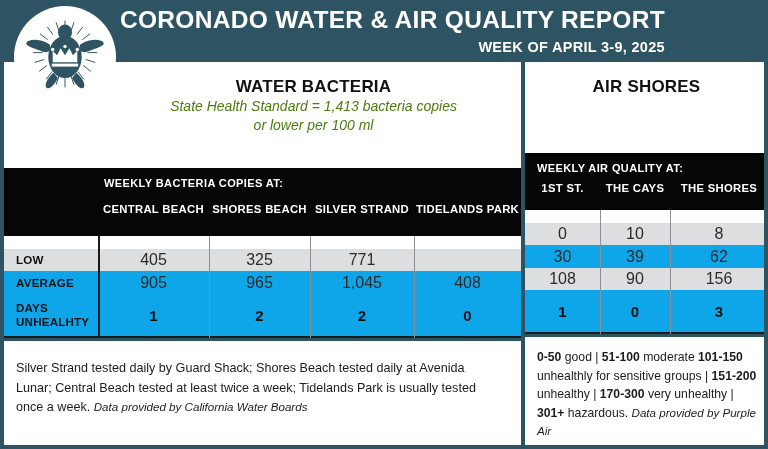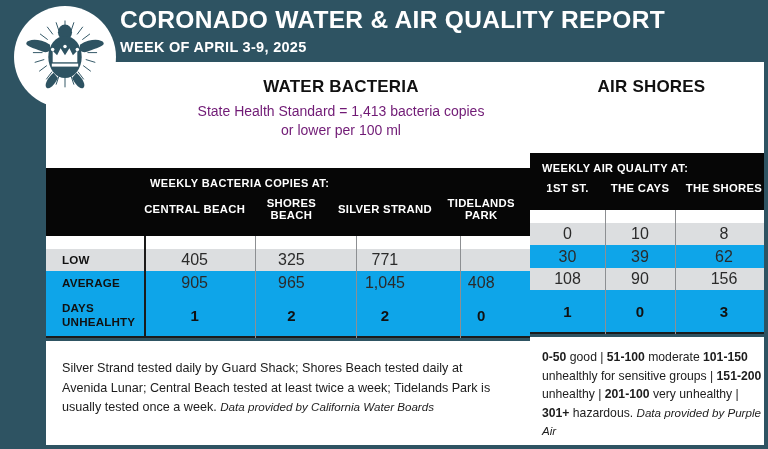--- a/index.html
+++ b/index.html
@@ -42,20 +42,21 @@
     height: 102px;
     border-radius: 50%;
     background: #ffffff;
     display: flex;
     align-items: center;
     justify-content: center;
   }
   .header-text {
     margin-left: 120px;
     line-height: 1;
+    text-align: right;
   }
   .header-title {
     color: #ffffff;
     font-size: 24.5px;
     font-weight: bold;
     letter-spacing: 0.3px;
     white-space: nowrap;
   }
   .header-sub {
     color: #ffffff;
@@ -71,21 +72,20 @@
     position: relative;
     display: flex;
     height: 387px;
     background: #2e5362;
   }
   .panel-left {
     width: 530px;
     box-sizing: border-box;
     display: flex;
     flex-direction: column;
-    padding-left: 46px;
   }
   .panel-divider {
     width: 4px;
     background: #2e5362;
   }
   .panel-right {
     width: 243px;
     box-sizing: border-box;
     display: flex;
     flex-direction: column;
@@ -103,23 +103,23 @@
   .title-block.left  { padding-left: 110px; padding-right: 4px; }
   .title-block.right { padding-left: 6px;  padding-right: 6px; }
   .sec-title {
     font-size: 17px;
     font-weight: bold;
     color: #111111;
     letter-spacing: 0.2px;
   }
   .sec-standard {
     font-size: 14px;
-    color: #701a75;
+    font-style: italic;
+    color: #4d7c0f;
     line-height: 1.33;
-    margin-top: 5px;
   }
   .sec-standard.right { font-size: 13.4px; }
 
   
   .colhead {
     background: #060606;
     color: #ffffff;
     box-sizing: border-box;
     height: 68px;
     display: flex;
@@ -422,21 +422,21 @@
           <div class="cell bold" style="width:98px">3</div>
         </div>
 
         <div style="flex:1;background:#ffffff"></div>
         <div class="grid-bottom-rule"></div>
       </div>
 
       <div class="foot right">
         <b>0-50</b><span> good | </span><b>51-100</b><span> moderate</span>
         <b>101-150</b><span> unhealthly for sensitive groups | </span><b>151-200</b><span> unhealthy | </span>
-        <b>201-100</b><span> very unhealthy | </span><b>301+</b><span> hazardous.</span>
+        <b>170-300</b><span> very unhealthy | </span><b>301+</b><span> hazardous.</span>
         <em>Data provided by Purple Air</em>
       </div>
     </div>
 
     <div class="frame-left"></div>
     <div class="frame-right"></div>
     <div class="frame-bottom"></div>
   </div>
 </div>
 

